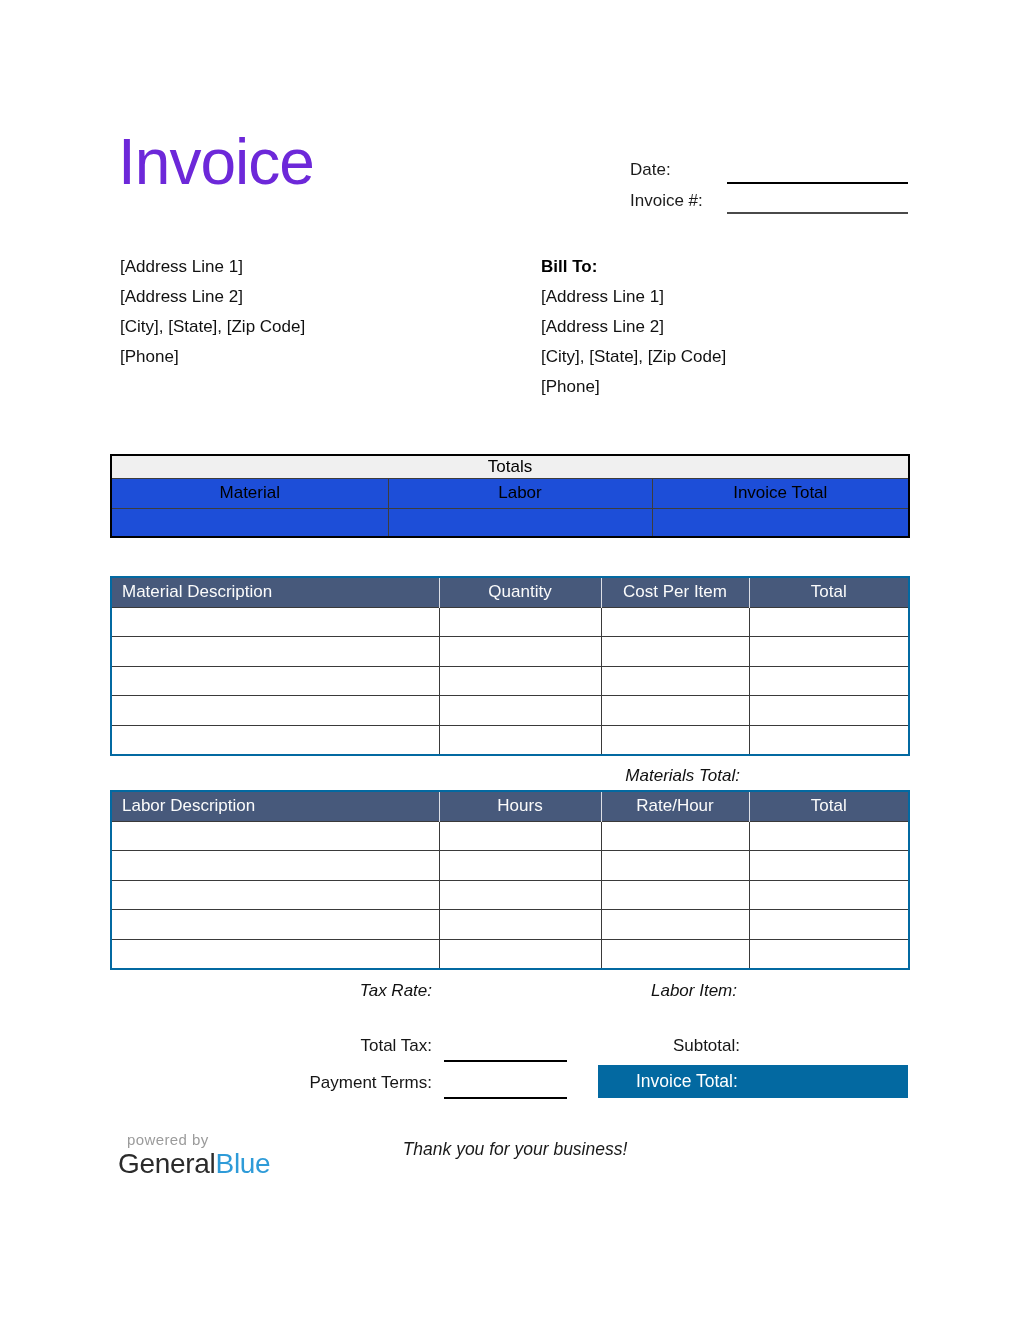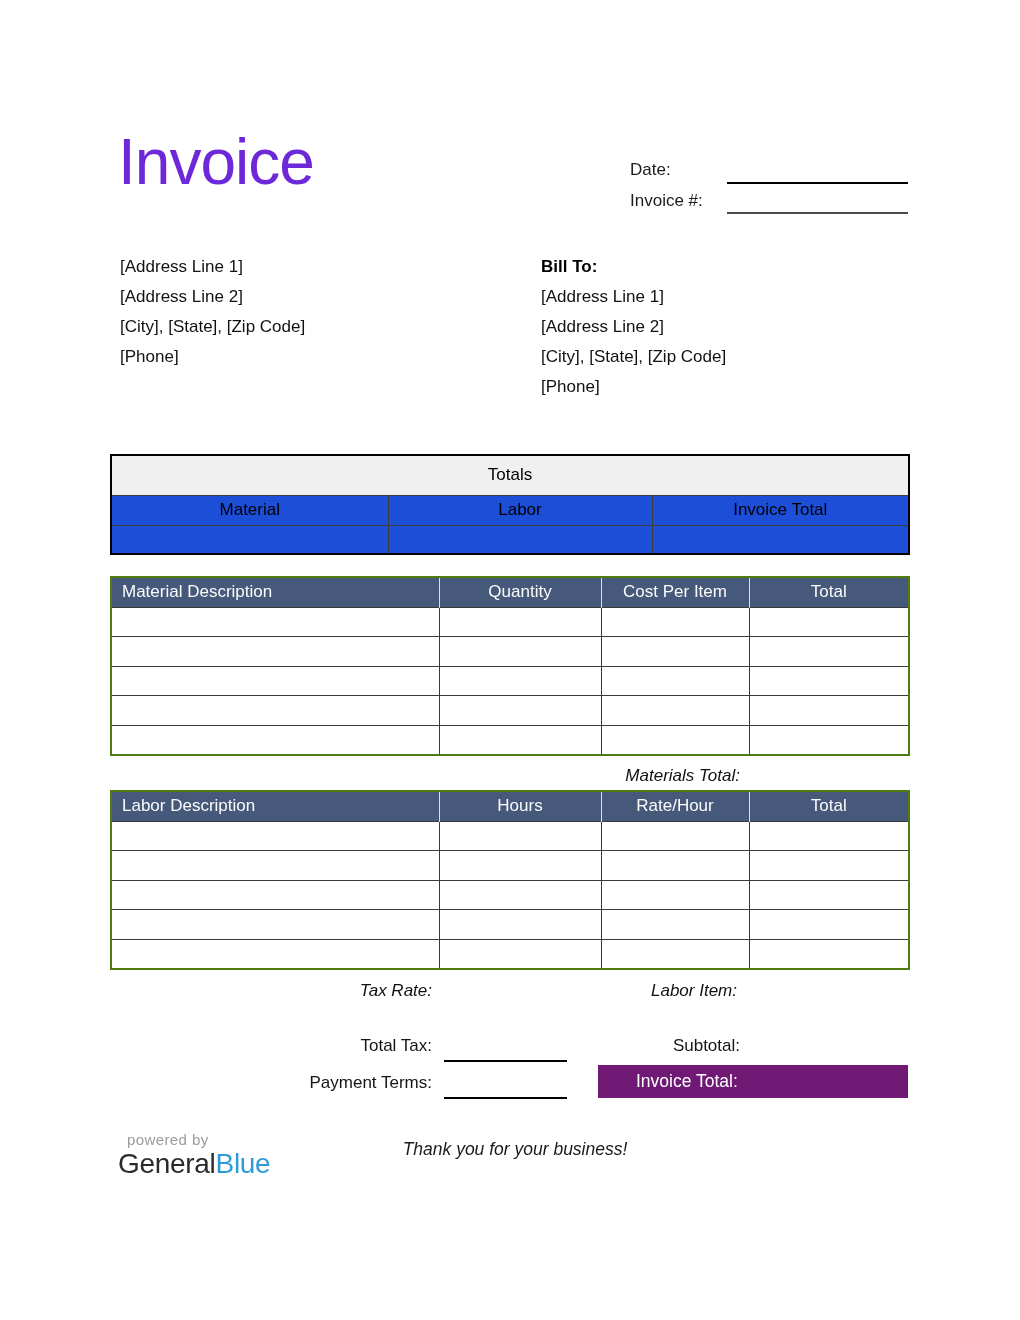--- a/index.html
+++ b/index.html
@@ -26,39 +26,39 @@
   .fill-line.gray { border-bottom:2px solid #4a4a4a; }
 
   
   .party { font-size:17px; line-height:30px; color:#111; }
   .party .party-label { font-weight:700; color:#000; }
 
   
   table { border-collapse:collapse; table-layout:fixed; }
   .totals-table { width:798px; border:2px solid #000; }
   .totals-table td { border:1.5px solid #3d3d3d; text-align:center; font-size:17px; background:#1d4ed8; }
-  .totals-title-cell { background:#F0F0F0 !important; height:40px; font-size:16.5px; }
+  .totals-title-cell { background:#F0F0F0 !important; height:23px; font-size:16.5px; }
   .totals-col-cell { height:30px; }
   .totals-val-cell { height:29px; }
 
-  .grid-table { width:798px; border:2px solid #4d7c0f; }
+  .grid-table { width:798px; border:2px solid #0369a1; }
   .grid-table th {
     background:#47597B; color:#fbfbfb; font-weight:400; font-size:17px;
     height:30px; border-right:1.5px solid #dcdfe6;
   }
   .grid-table th:last-child { border-right:none; }
   .grid-table th.desc-head { text-align:left; padding-left:10px; }
   .grid-table td { border:1.5px solid #3a3a3a; height:29.5px; background:#fff; font-size:16px; }
 
   .italic-label { font-style:italic; font-size:17px; color:#111; text-align:right; }
 
   .sum-label { font-size:17px; color:#161616; text-align:right; }
   .invoice-total-bar {
     left:598px; top:1065px; width:310px; height:33px;
-    background:#701a75; color:#ffffff; font-size:17.5px;
+    background:#0369a1; color:#ffffff; font-size:17.5px;
     line-height:33px; padding-left:38px;
   }
 
   
   .powered-by { left:127px; top:1131px; font-size:15px; color:#9b9b9b; letter-spacing:0.4px; }
   .brand { left:118px; top:1148px; font-size:28px; font-weight:500; letter-spacing:-0.3px; }
   .brand .b1 { color:#2b2b2b; }
   .brand .b2 { color:#2E9BD8; }
   .thanks { left:350px; top:1139px; width:330px; text-align:center; font-style:italic; font-size:17.5px; color:#1a1a1a; }
 </style>

